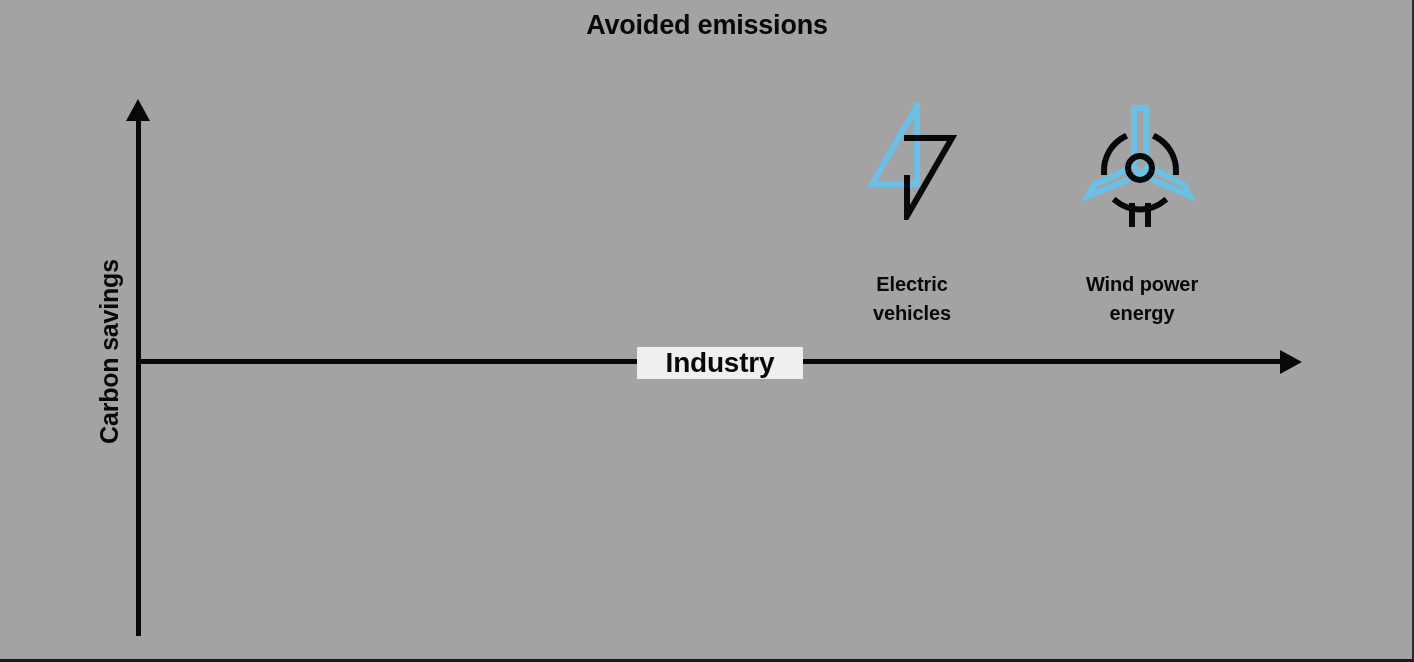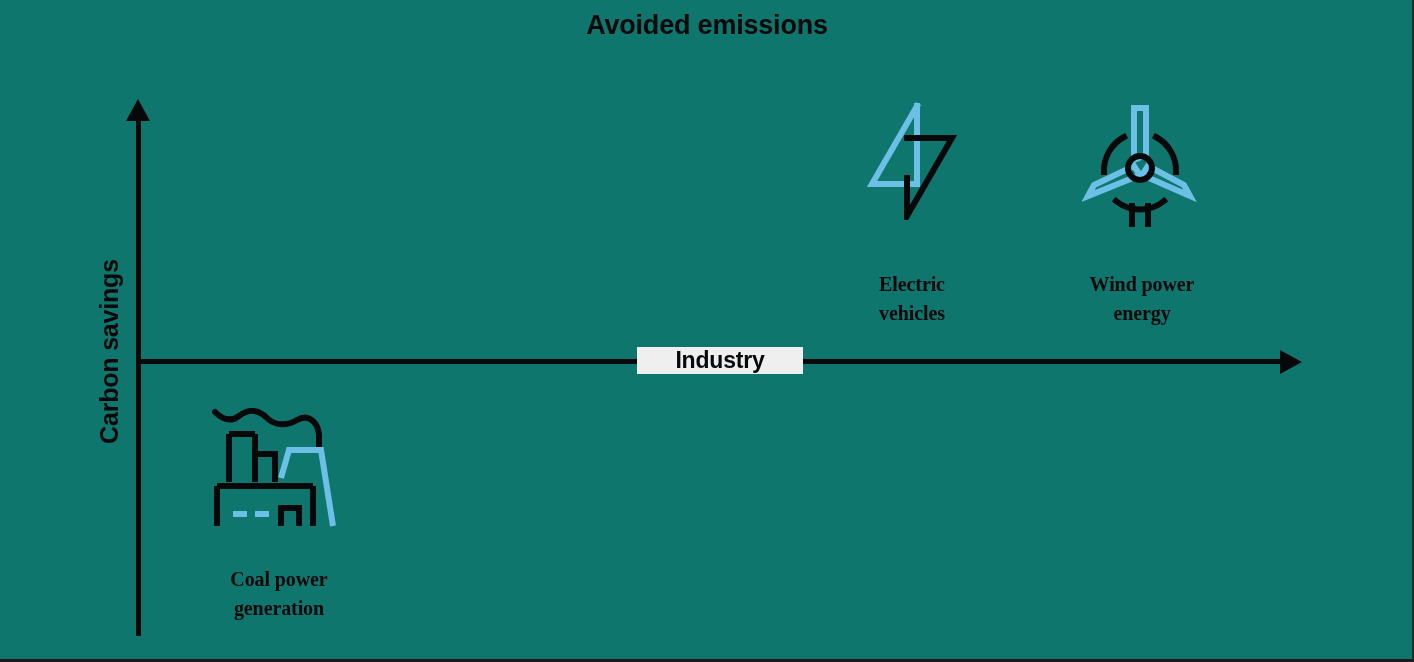--- a/index.html
+++ b/index.html
@@ -7,21 +7,21 @@
     padding: 0;
     background: #efeff0;
   }
   body {
     font-family: "Liberation Sans", sans-serif;
   }
   #page {
     position: relative;
     width: 1414px;
     height: 662px;
-    background: #0f766e;
+    background: #a3a3a3;
     overflow: hidden;
     border-right: 2px solid #2b2b2b;
     border-bottom: 3px solid #1a1a1a;
     box-sizing: border-box;
   }
 
   
   .chart-title {
     position: absolute;
     top: 10px;
@@ -93,21 +93,21 @@
     font-weight: bold;
     color: #07080a;
     letter-spacing: -0.2px;
   }
   .x-axis-label {
     position: absolute;
     left: 637px;
     top: 347px;
     width: 166px;
     text-align: center;
-    font-size: 23px;
+    font-size: 28px;
     font-weight: bold;
     color: #07080a;
     letter-spacing: -0.2px;
     background: #efeff0;
   }
 
   
   .item {
     position: absolute;
     text-align: center;
@@ -117,21 +117,20 @@
     margin: 0 auto;
   }
   .item-label {
     display: block;
     font-size: 20px;
     font-weight: bold;
     color: #07080a;
     line-height: 1.45;
     letter-spacing: -0.1px;
     white-space: pre-line;
-    font-family: Liberation Serif, serif;
   }
 
   #item-ev      { left: 812px;  top: 100px; width: 200px; }
   #item-ev .item-label { margin-top: 46px; }
   #item-wind    { left: 1042px; top: 100px; width: 200px; }
   #item-wind .item-label { margin-top: 36px; text-align: center; }
   #item-coal    { left: 179px;  top: 400px; width: 200px; }
   #item-coal .item-label { margin-top: 31px; }
   #item-ice     { left: 398px;  top: 410px; width: 290px; }
   #item-ice .item-label { margin-top: 31px; }
@@ -178,37 +177,15 @@
         <path d="M74 37 A 38 38 0 0 1 94 72" stroke="#07080a" stroke-width="6" stroke-linecap="square" fill="none"></path>
         <path d="M34 101 A 38 38 0 0 0 82 101" stroke="#07080a" stroke-width="6" stroke-linecap="square" fill="none"></path>
 
         <path d="M50 106 L50 124 M66 106 L66 124" stroke="#07080a" stroke-width="6" stroke-linecap="square" fill="none"></path>
       </svg>
     </span>
     <span class="item-label">Wind power
 energy</span>
   </div>
 
-  <div class="item" id="item-coal">
-    <span class="item-icon">
-      <svg width="140" height="130" viewBox="0 0 140 130" fill="none" xmlns="http://www.w3.org/2000/svg">
-
-        <path d="M6 12 C 14 20, 22 22, 30 16 C 40 8, 50 10, 58 18 C 66 26, 78 26, 88 20 C 98 14, 108 20, 110 34 L110 46" stroke="#07080a" stroke-width="6" stroke-linecap="round" fill="none"></path>
-
-        <path d="M20 34 L20 82 M20 34 L46 34 M46 34 L46 82" stroke="#07080a" stroke-width="6" fill="none"></path>
-
-        <path d="M46 54 L66 54 L66 82" stroke="#07080a" stroke-width="6" fill="none"></path>
-
-        <path d="M8 86 L104 86 M8 86 L8 126 M104 86 L104 126" stroke="#07080a" stroke-width="6" fill="none"></path>
-
-        <path d="M72 126 L72 108 L90 108 L90 126" stroke="#07080a" stroke-width="6" fill="none"></path>
-
-        <path d="M24 114 L38 114 M46 114 L60 114" stroke="#6cc0e6" stroke-width="6" stroke-linecap="butt" fill="none"></path>
-
-        <path d="M72 78 L80 50 L112 50 L124 126" stroke="#6cc0e6" stroke-width="6" stroke-linejoin="miter" fill="none"></path>
-      </svg>
-    </span>
-    <span class="item-label">Coal power
-generation</span>
-  </div>
 
 
 </div>
 
 </body></html>

